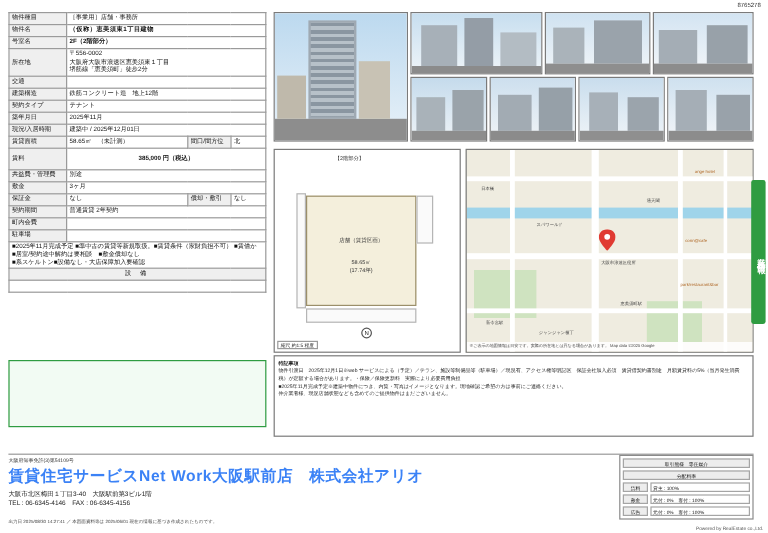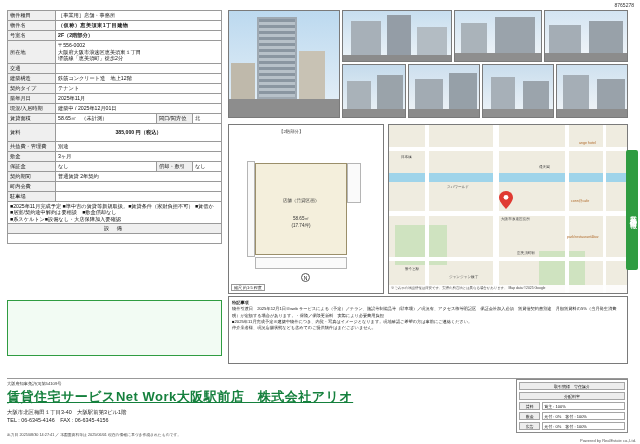--- a/index.html
+++ b/index.html
@@ -105,21 +105,21 @@
     position:absolute; left:7px; top:300px; width:215px; height:56px;
     border:1px solid #2f9c41; background:#f2fbf3;
   }
   
   .footer {
     position:absolute; left:7px; top:378px; width:621px; height:52px;
     border-top:1px solid #999;
   }
   .foot-small { font-size:4.2px; color:#333; }
   .company {
-    font-size:13px; font-weight:bold; letter-spacing:0.5px; color:#15803d;text-decoration:underline;
+    font-size:13px; font-weight:bold; letter-spacing:0.5px; color:#3b82f6;
   }
   .footline { font-size:5.4px; color:#222; line-height:1.5; }
   .torihiki {
     position:absolute; right:0; top:0; width:112px;
     border:1px solid #8a8a8a; font-size:4px;
   }
   .torihiki td { border:1px solid #a5a5a5; padding:0 1px; height:8px; }
   .torihiki .th { background:#ededed; text-align:center; }
   .powered {
     position:absolute; right:4px; bottom:1px; font-size:4px; color:#555;

